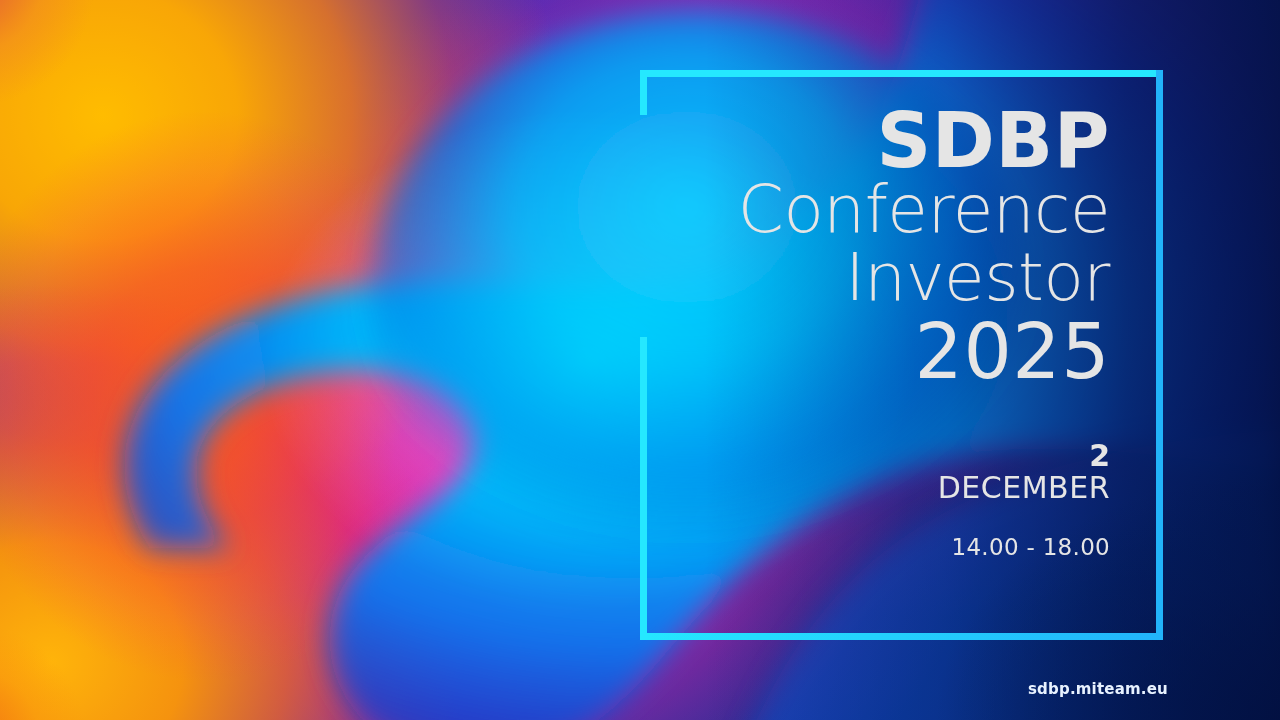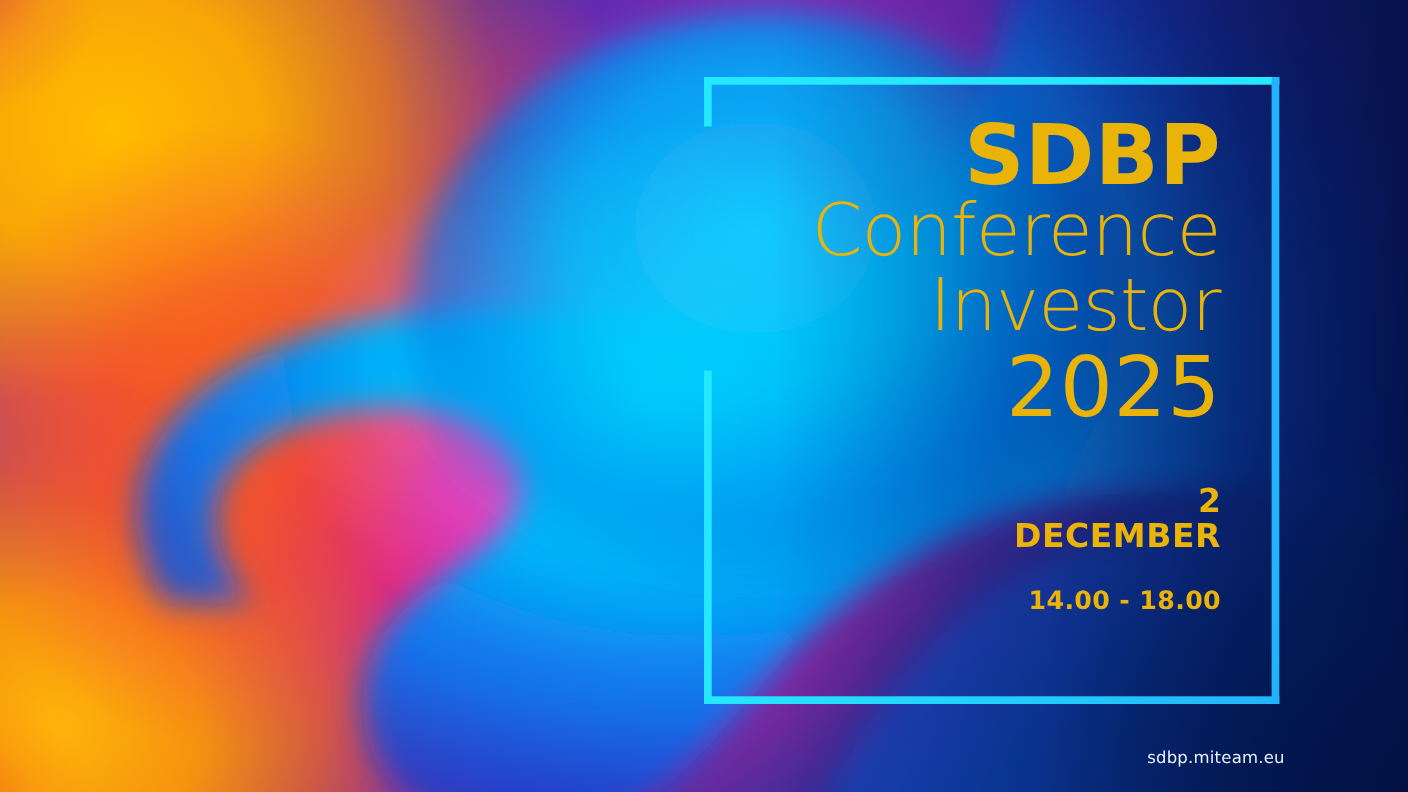--- a/index.html
+++ b/index.html
@@ -179,21 +179,21 @@
   .frame-left-bot { left: 0; top: 267px; width: 7px; height: 303px; }
 
   
 
   .content {
     position: absolute;
     left: 660px;
     top: 70px;
     width: 450px;
     text-align: right;
-    color: #eab308;
+    color: #e5e5e5;
   }
 
   .title-acronym {
     font-size: 76px;
     font-weight: 700;
     line-height: 0.92;
     letter-spacing: 0.5px;
     margin-top: 36px;
   }
 
@@ -215,37 +215,37 @@
   .date-block {
     margin-top: 50px;
   }
   .date-day {
     font-size: 30px;
     font-weight: 700;
     line-height: 1.05;
   }
   .date-month {
     font-size: 30px;
-    font-weight: 700;
+    font-weight: 400;
     line-height: 1.15;
     letter-spacing: 0.5px;
   }
   .date-time {
     margin-top: 28px;
     font-size: 23px;
-    font-weight: 700;
+    font-weight: 400;
     letter-spacing: 0.3px;
   }
 
   .site-url {
     position: absolute;
     right: 112px;
     bottom: 22px;
     font-size: 15px;
-    font-weight: 400;
+    font-weight: 700;
     color: #e8f2ff;
     letter-spacing: 0.2px;
     text-align: center;
   }
 </style>
 </head>
 <body>
 
 <div id="poster">
 

